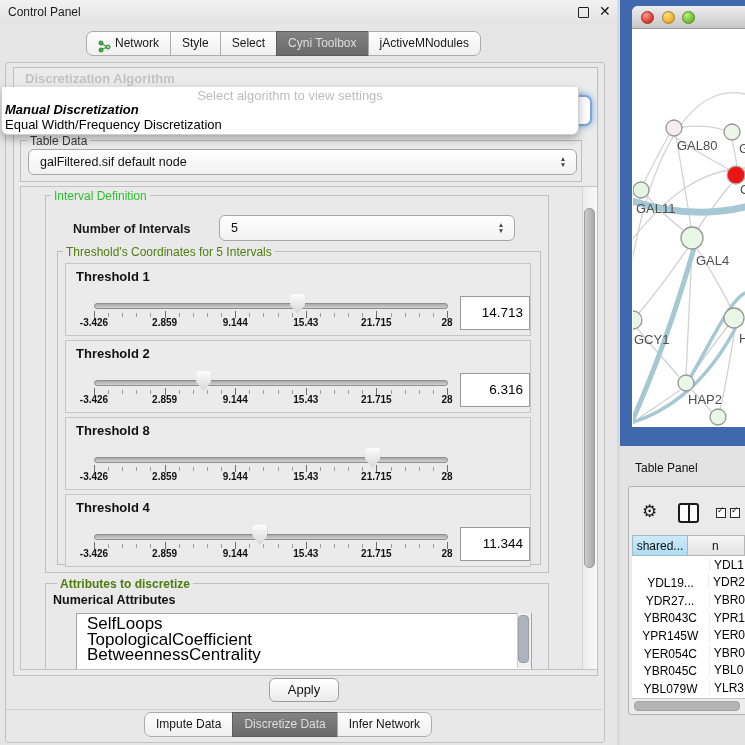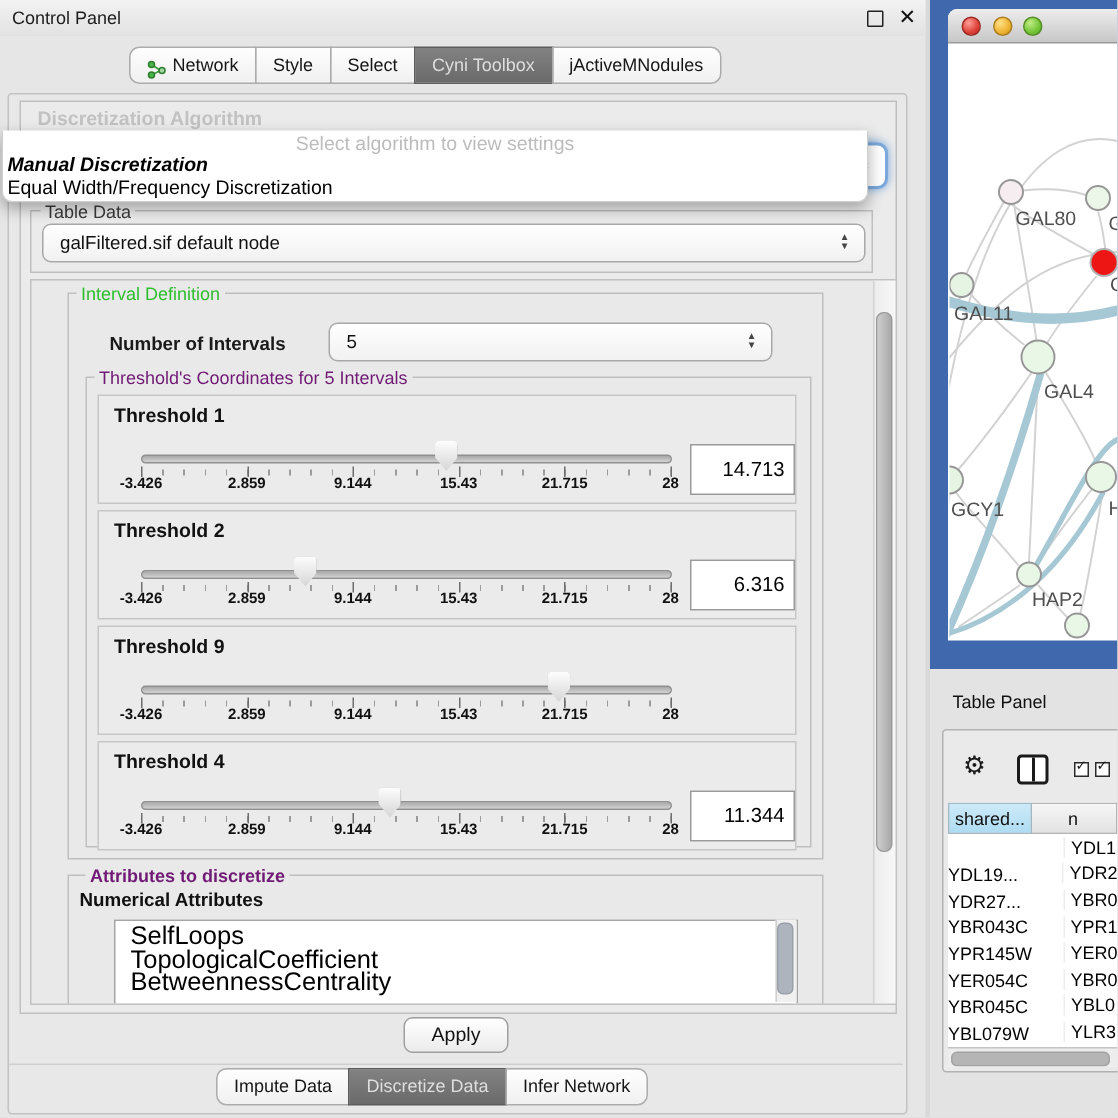--- a/index.html
+++ b/index.html
@@ -28,21 +28,21 @@
   .tab.last{border-radius:0 7px 7px 0;}
   .tab.selected{background:linear-gradient(#828282,#6a6a6a);color:#dedede;border-color:#5c5c5c;}
 
   
   .panelA{left:5px;top:62px;width:598px;height:679px;border:1px solid #c2c2c2;border-radius:3px;background:#e8e8e8;}
   .panelB{left:13px;top:67px;width:583px;height:607px;border:1px solid #bfbfbf;background:#ebebeb;}
 
   .group{border:1px solid #bfbfbf;}
   .group-chip{position:absolute;font-size:12px;padding:0 3px;background:#ebebeb;white-space:nowrap;}
   .chip-green{color:#2ebf2e;}
-  .chip-blue{color:#701a75;}
+  .chip-blue{color:#4d7c0f;}
   .chip-gray{color:#3a3a3a;}
 
   .dg-label{left:25px;top:71px;font-size:13px;font-weight:bold;color:#c2c2c2;z-index:5;}
 
   
   .combo{border:1px solid #a8a8a8;border-radius:6px;background:linear-gradient(#ffffff,#f1f1f1);
          font-size:12.5px;color:#111;}
   .combo .combo-text{position:absolute;left:11px;top:0;bottom:0;display:flex;align-items:center;}
   .stepper{position:absolute;right:7px;top:2px;bottom:2px;width:12px;display:flex;flex-direction:column;
            align-items:center;justify-content:center;color:#444;}
@@ -127,21 +127,21 @@
   .cb{width:8px;height:8px;border:1.5px solid #2a2a2a;background:#fff;}
   .cb span{position:absolute;left:0px;top:-4px;font-size:9px;color:#1a1a1a;}
   .cb1{left:716px;top:508px;} .cb2{left:730px;top:508px;}
   .node-table{left:632px;top:535px;width:113px;height:176px;background:#fff;overflow:hidden;font-size:12px;}
   .thead{display:flex;height:21px;}
   .th1{width:56px;background:linear-gradient(#cdeaf8,#aedcf2);border:1px solid #9fb9c6;box-sizing:border-box;
        display:flex;align-items:center;justify-content:center;color:#111;}
   .th2{flex:1;background:linear-gradient(#f6f6f6,#e2e2e2);border:1px solid #b5b5b5;border-left:none;box-sizing:border-box;
        display:flex;align-items:center;color:#111;padding-left:24px;}
   .trow{display:flex;height:17.6px;align-items:center;color:#000;}
-  .tc1{width:77px;text-align:left;margin-top:37px;}
+  .tc1{width:77px;text-align:center;margin-top:37px;}
   .tc2{flex:1;padding-left:4px;border-left:1px solid #ededed;}
   .hsb{position:absolute;left:0;top:163px;width:113px;height:13px;background:#ededed;border-top:1px solid #c4c4c4;}
   .hsb-thumb{position:absolute;left:2px;top:2px;width:104px;height:8px;border-radius:4px;background:#b5b5b5;border:1px solid #a2a2a2;}
 
   .net-tab-icon{display:inline-block;width:13px;height:13px;}
 </style>
 </head>
 <body>
 
 <div class="abs cp-region">
@@ -263,21 +263,21 @@
             <span style="left: 20%;">2.859</span>
             <span style="left: 40%;">9.144</span>
             <span style="left: 60%;">15.43</span>
             <span style="left: 80%;">21.715</span>
             <span style="left: 100%;">28</span>
           </div>
     <div class="t-value">6.316</div>
   </div>
 
   <div class="t-panel">
-    <div class="t-label">Threshold 9</div>
+    <div class="t-label">Threshold 8</div>
     <div class="t-track"></div>
     <div class="t-handle" style="left: calc(299.08px);"></div>
     <div class="t-minorticks"></div>
     <div class="t-majorticks">
             <i style="left: 0%;"></i>
             <i style="left: 20%;"></i>
             <i style="left: 40%;"></i>
             <i style="left: 60%;"></i>
             <i style="left: 80%;"></i>
             <i style="left: 100%;"></i>

